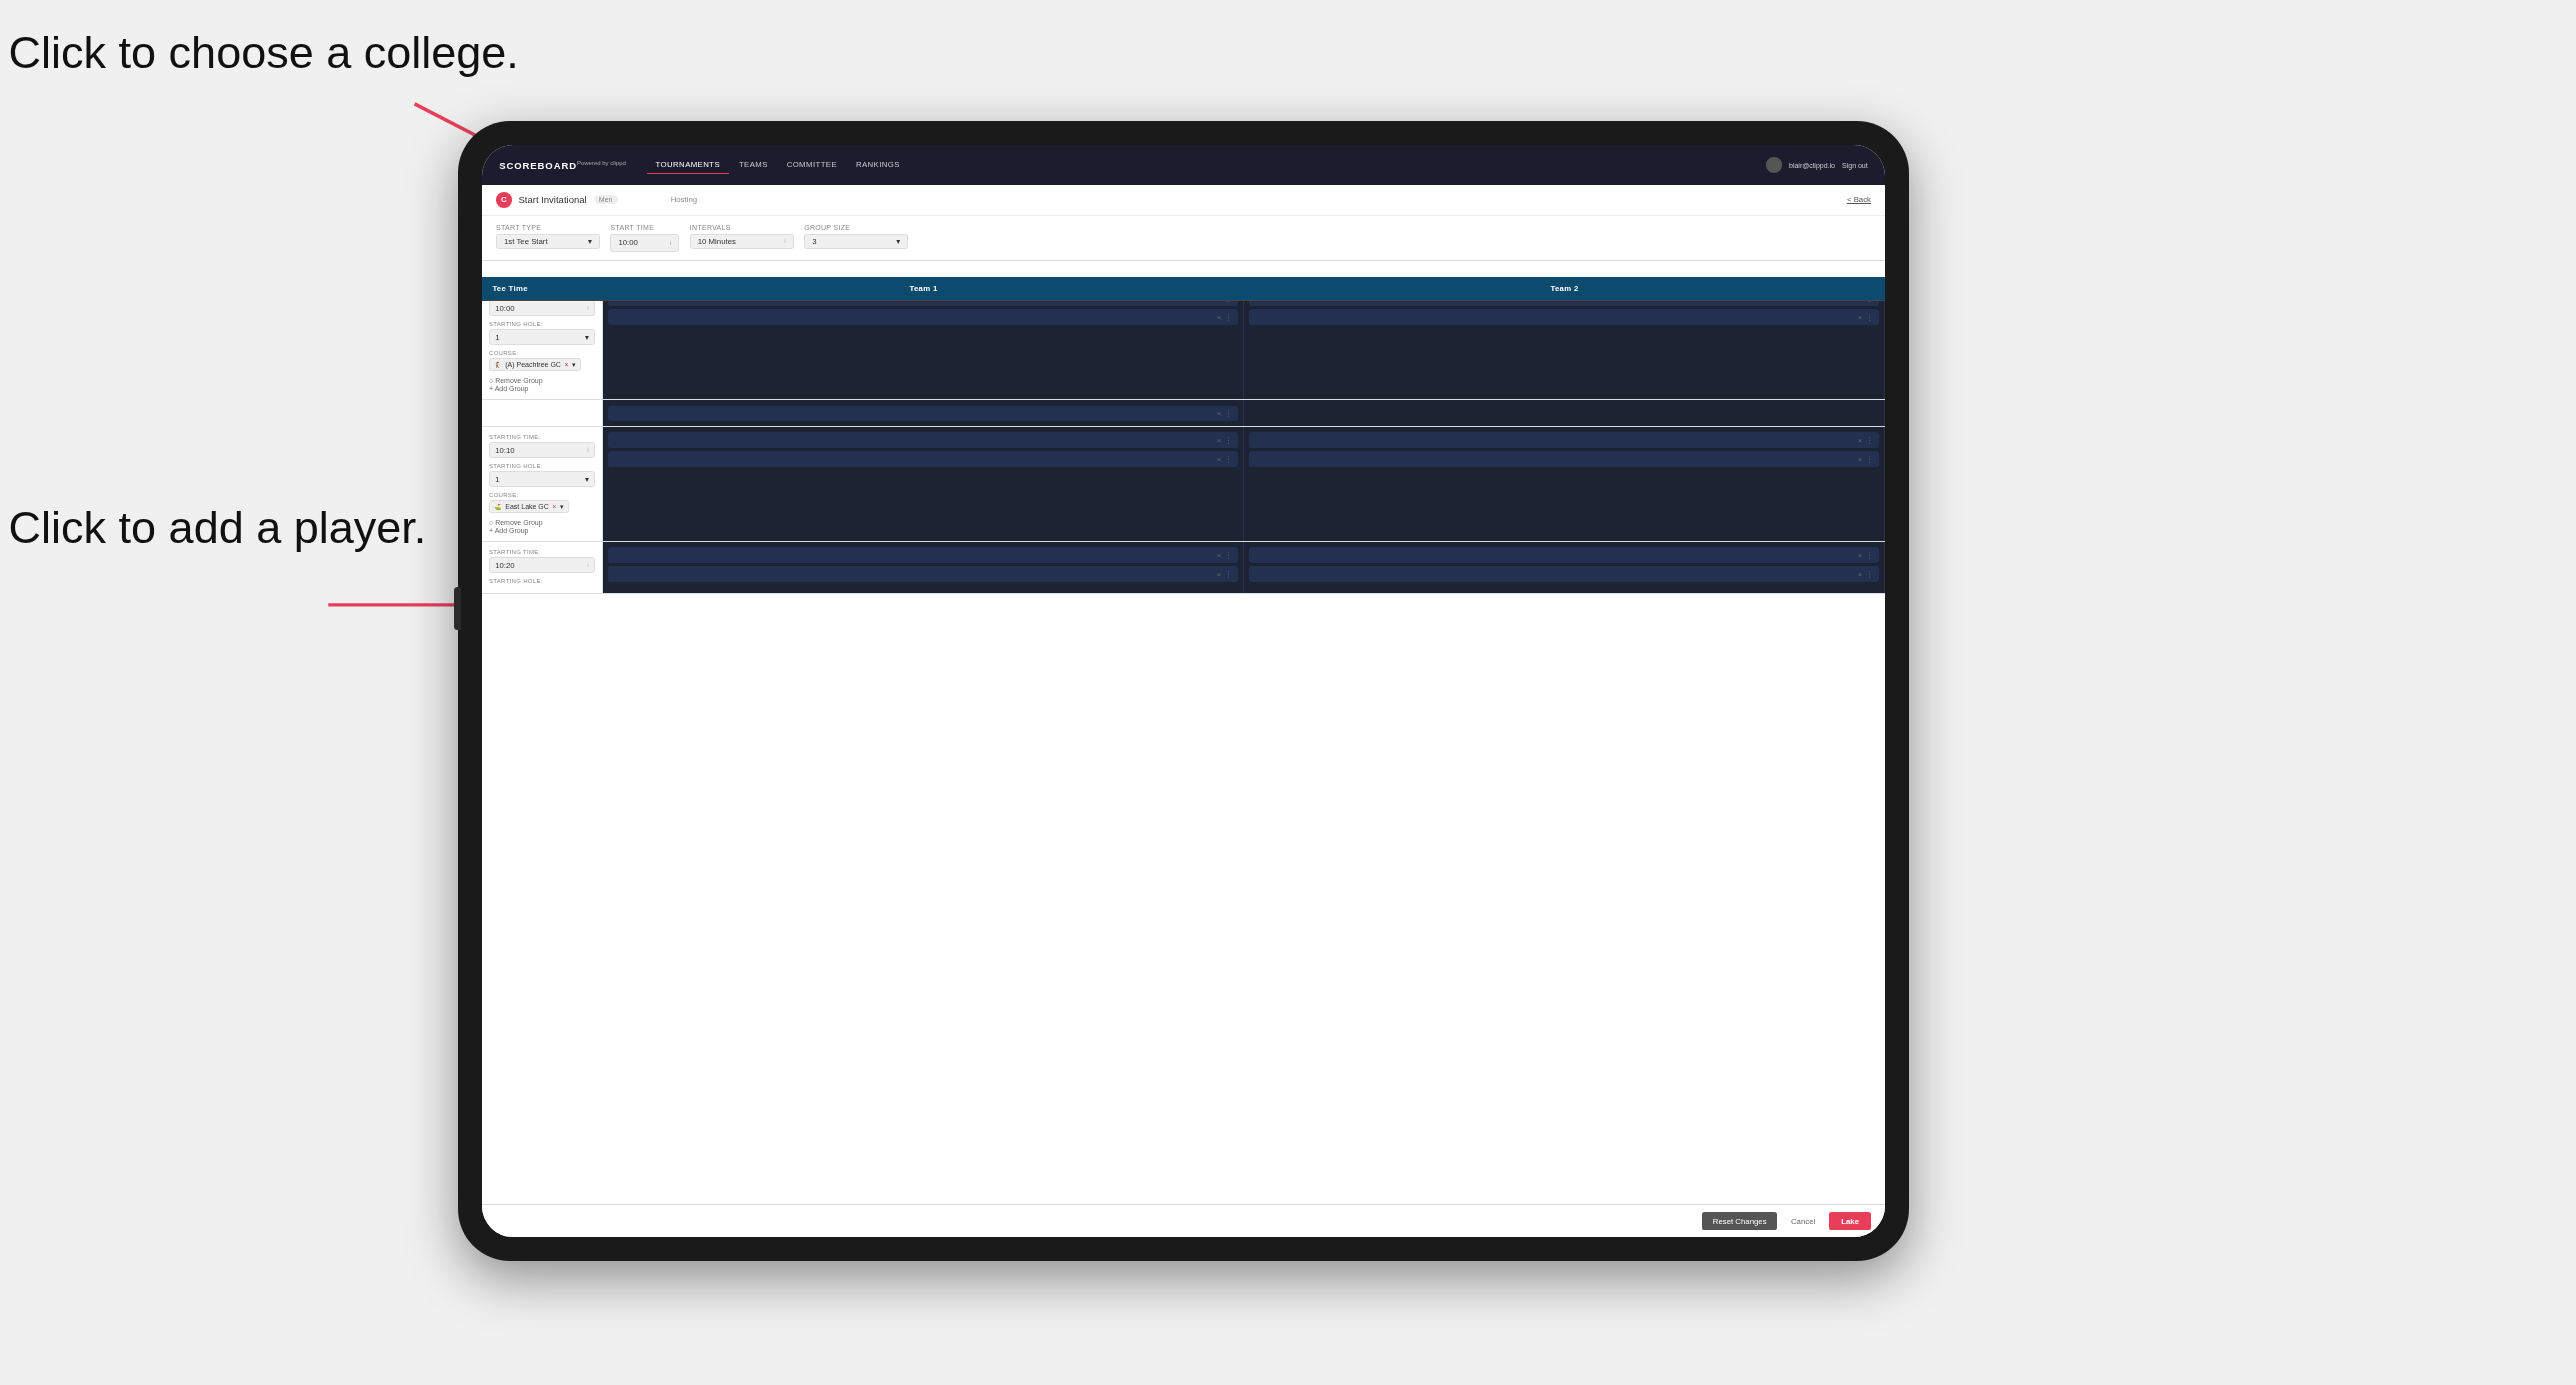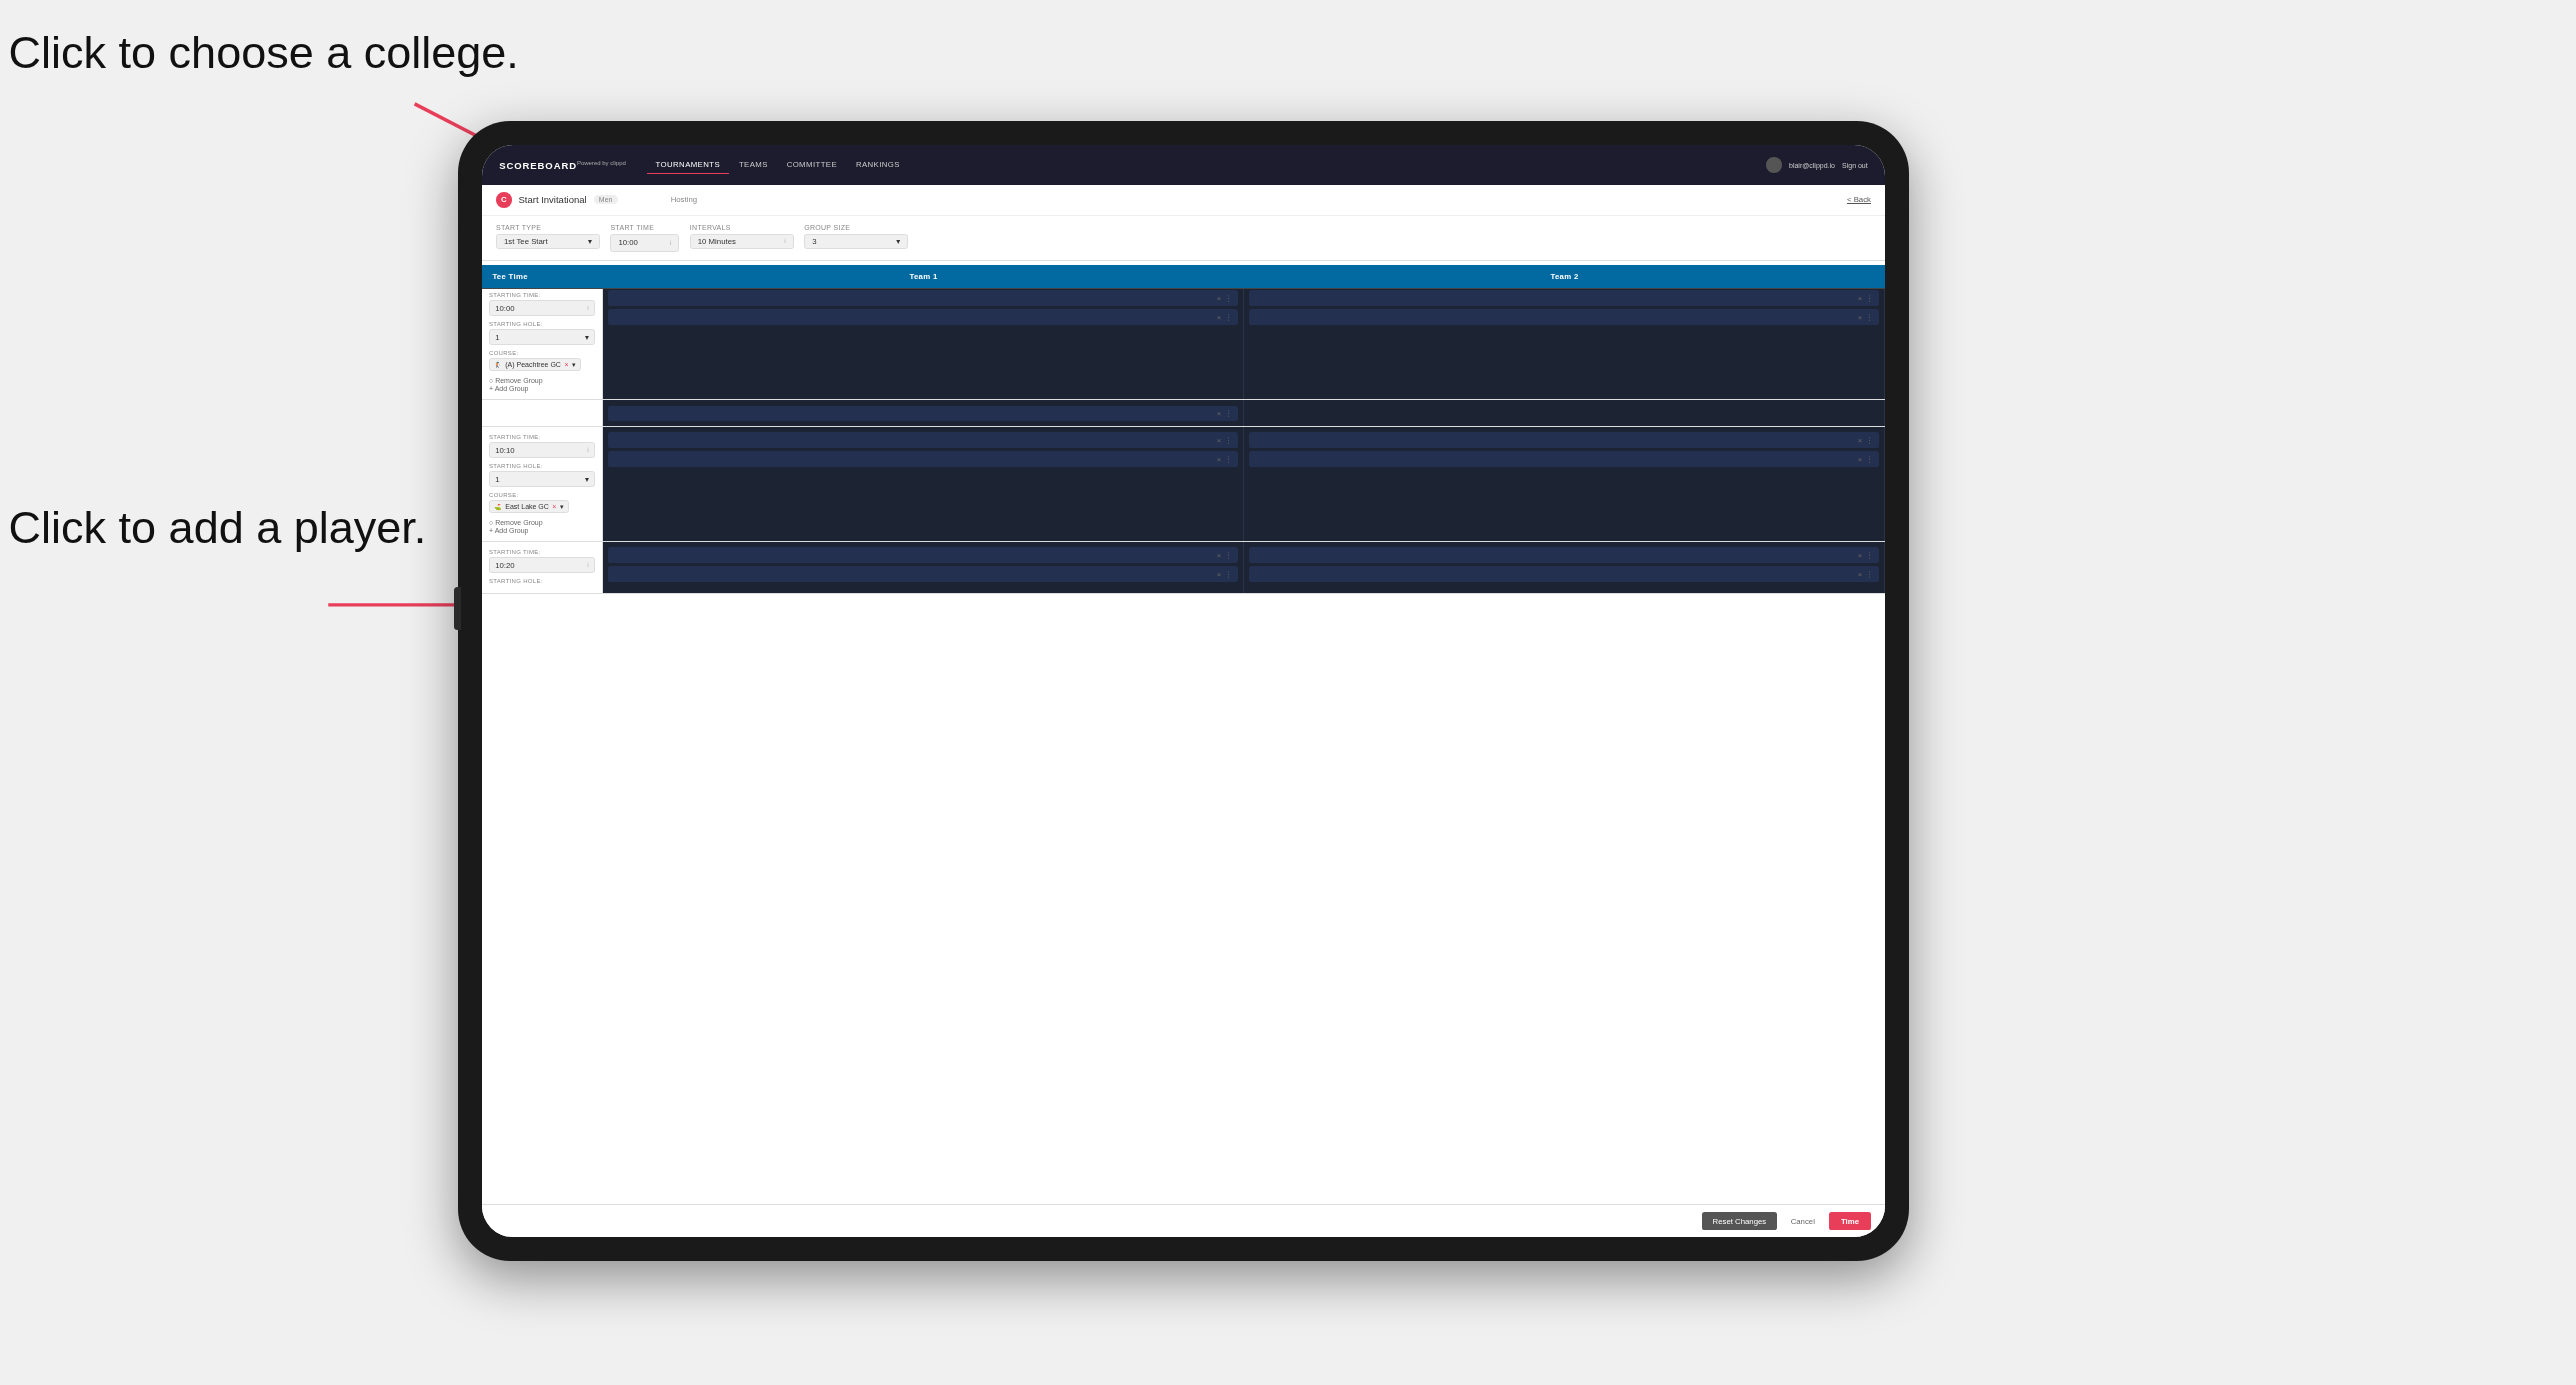--- a/index.html
+++ b/index.html
@@ -213,24 +213,24 @@
 
     
     .main-table {
       flex: 1;
       overflow-y: auto;
     }
 
     .table-header {
       display: grid;
       grid-template-columns: 121px 1fr 1fr;
-      background: #0369a1;
+      background: #0c4a6e;
       border-bottom: 0.9px solid #444;
       position: sticky;
-      top: 4px;
+      top: 16px;
       z-index: 10;
     }
 
     .th {
       padding: 7px 10.4px;
       font-size: 7.8px;
       color: #fff;
       font-weight: 600;
       text-align: center;
       letter-spacing: 0.3px;
@@ -617,20 +617,20 @@
             <span class="slot-icon">⋮</span>
           </div>
         </div>
       </div>
 
     </div>
 
     <div class="footer">
       <button class="btn-reset">Reset Changes</button>
       <button class="btn-cancel">Cancel</button>
-      <button class="btn-save">Time</button>
+      <button class="btn-save">Lake</button>
     </div>
 
   </div>
 </div>
 
 <div class="side-button"></div>
 
 
 </body></html>

